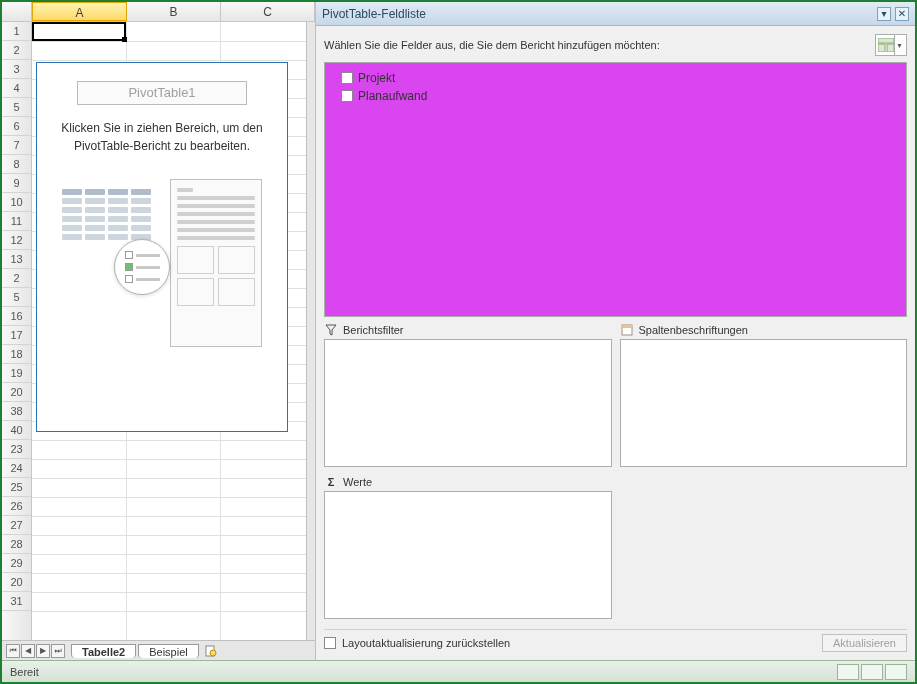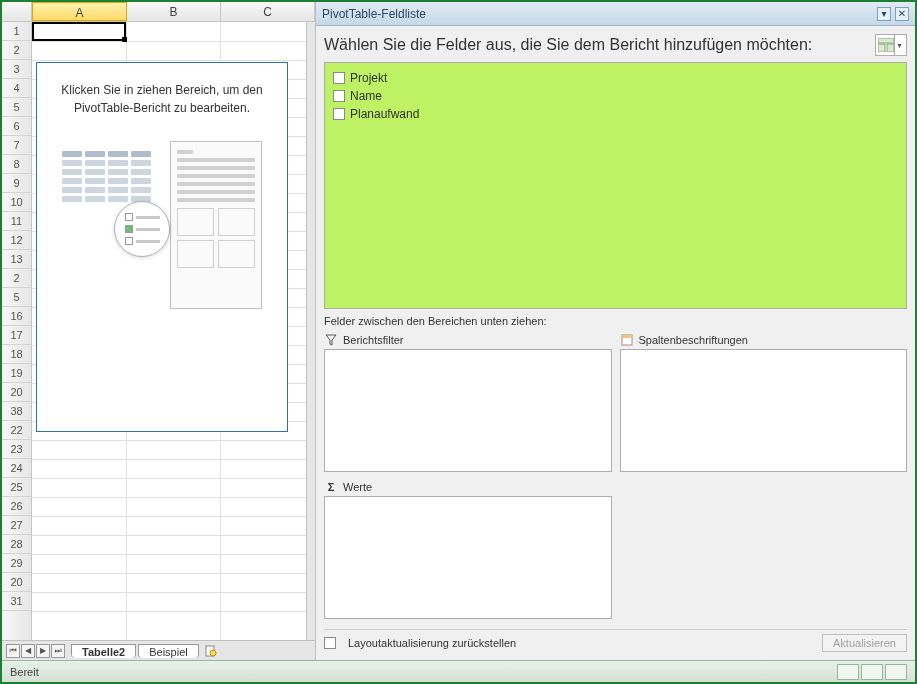--- a/index.html
+++ b/index.html
@@ -60,39 +60,39 @@
     .status-bar .spacer { flex: 1; }
     .view-btn { width: 22px; height: 16px; border: 1px solid #9ab59a; margin-left: 2px; background: #f0f6f0; cursor: pointer; }
 
     
     .panel-titlebar { height: 24px; background: linear-gradient(#e0ebf5,#c6d8e8); border-bottom: 1px solid #9db8cf; display: flex; align-items: center; padding: 0 6px; }
     .panel-title { flex: 1; font-size: 12px; color: #2d4a63; }
     .panel-ctrl { width: 14px; height: 14px; border: 1px solid #80a0ba; background: #e8f0f8; margin-left: 4px; display: flex; align-items: center; justify-content: center; font-size: 10px; cursor: pointer; color: #2d4a63; }
 
     .panel-body { flex: 1; display: flex; flex-direction: column; padding: 8px; gap: 6px; min-height: 0; }
     .prompt-row { display: flex; align-items: center; }
-    .prompt-row .txt { flex: 1; font-size: 16px; color: #333; }
+    .prompt-row .txt { flex: 1; font-size: 11px; color: #333; }
     .layout-btn { width: 32px; height: 22px; border: 1px solid #adadad; background: #fdfdfd; display: flex; align-items: center; justify-content: center; cursor: pointer; box-shadow: inset 0 0 0 1px #fff; }
     .layout-btn svg { width: 16px; height: 14px; }
     .layout-btn .dd { border-left: 1px solid #adadad; width: 10px; height: 100%; display: flex; align-items: center; justify-content: center; font-size: 8px; color: #555; }
 
-    .fields-box { flex: 1.3; border: 1px solid #adadad; background: #bef264; padding: 6px 8px; overflow: auto; }
+    .fields-box { flex: 1.3; border: 1px solid #adadad; background: #d946ef; padding: 6px 16px; overflow: auto; }
     .field-row { display: flex; align-items: center; gap: 5px; padding: 2px 0; cursor: pointer; }
     .cb { width: 12px; height: 12px; border: 1px solid #888; background: #fff; }
     .field-label { font-size: 12px; color: #333; }
 
     .areas-label { font-size: 11px; color: #333; }
 
     .drop-areas { flex: 1.6; display: grid; grid-template-columns: 1fr 1fr; grid-template-rows: 1fr 1fr; gap: 8px; min-height: 0; }
     .drop-zone { display: flex; flex-direction: column; }
     .dz-header { display: flex; align-items: center; gap: 5px; font-size: 11px; color: #333; margin-bottom: 2px; }
     .dz-icon { width: 14px; height: 14px; display: flex; align-items: center; justify-content: center; }
     .dz-box { flex: 1; border: 1px solid #adadad; background: #fff; }
 
-    .panel-footer { display: flex; align-items: center; gap: 12px; padding: 4px 0 0; border-top: 1px solid #d0d0d0; margin-top: 4px; }
+    .panel-footer { display: flex; align-items: center; gap: 6px; padding: 4px 0 0; border-top: 1px solid #d0d0d0; margin-top: 4px; }
     .panel-footer .cb { cursor: pointer; }
     .panel-footer .lbl { flex: 1; font-size: 11px; color: #333; }
     .update-btn { padding: 2px 10px; border: 1px solid #c0c0c0; background: #f3f3f3; color: #a0a0a0; font-size: 11px; }
 
     .scroll-right { width: 9px; background: #e6e6e6; border-left: 1px solid #c0c0c0; }
   </style>
 </head>
 <body>
 
 <div class="content">
@@ -121,21 +121,21 @@
         <div class="rn">12</div>
         <div class="rn">13</div>
         <div class="rn">2</div>
         <div class="rn">5</div>
         <div class="rn">16</div>
         <div class="rn">17</div>
         <div class="rn">18</div>
         <div class="rn">19</div>
         <div class="rn">20</div>
         <div class="rn">38</div>
-        <div class="rn">22</div>
+        <div class="rn">40</div>
         <div class="rn">23</div>
         <div class="rn">24</div>
         <div class="rn">25</div>
         <div class="rn">26</div>
         <div class="rn">27</div>
         <div class="rn">28</div>
         <div class="rn">29</div>
         <div class="rn">20</div>
         <div class="rn">31</div>
       </div>
@@ -171,20 +171,21 @@
             <div class="gl-h" style="top: 494px;"></div>
             <div class="gl-h" style="top: 513px;"></div>
             <div class="gl-h" style="top: 532px;"></div>
             <div class="gl-h" style="top: 551px;"></div>
             <div class="gl-h" style="top: 570px;"></div>
             <div class="gl-h" style="top: 589px;"></div>
           </div>
         <div class="active-cell"></div>
 
         <div class="pvt">
+          <div class="pvt-title">PivotTable1</div>
           <div class="pvt-msg">Klicken Sie in ziehen Bereich, um den PivotTable-Bericht zu bearbeiten.</div>
           <div class="pvt-illus">
             <div class="mini-table">
               <div class="mt-row mt-hd">
                   <div class="mt-cell" style="width:20px"></div>
                   <div class="mt-cell" style="width:20px"></div>
                   <div class="mt-cell" style="width:20px"></div>
                   <div class="mt-cell" style="width:20px"></div>
                 </div>
               <div class="mt-row">
@@ -290,29 +291,24 @@
         </div>
       </div>
 
       <div class="fields-box">
         <div class="field-row">
           <div class="cb"></div>
           <span class="field-label">Projekt</span>
         </div>
         <div class="field-row">
           <div class="cb"></div>
-          <span class="field-label">Name</span>
-        </div>
-        <div class="field-row">
-          <div class="cb"></div>
           <span class="field-label">Planaufwand</span>
         </div>
       </div>
 
-      <div class="areas-label">Felder zwischen den Bereichen unten ziehen:</div>
 
       <div class="drop-areas">
         <div class="drop-zone">
           <div class="dz-header">
             <span class="dz-icon">
               <svg width="12" height="12" viewBox="0 0 12 12">
                   <path d="M1 1 h10 L7 6 v5 l-2 -1 V6 Z" fill="none" stroke="#555"></path>
                 </svg>
             </span>
             <span>Berichtsfilter</span>

